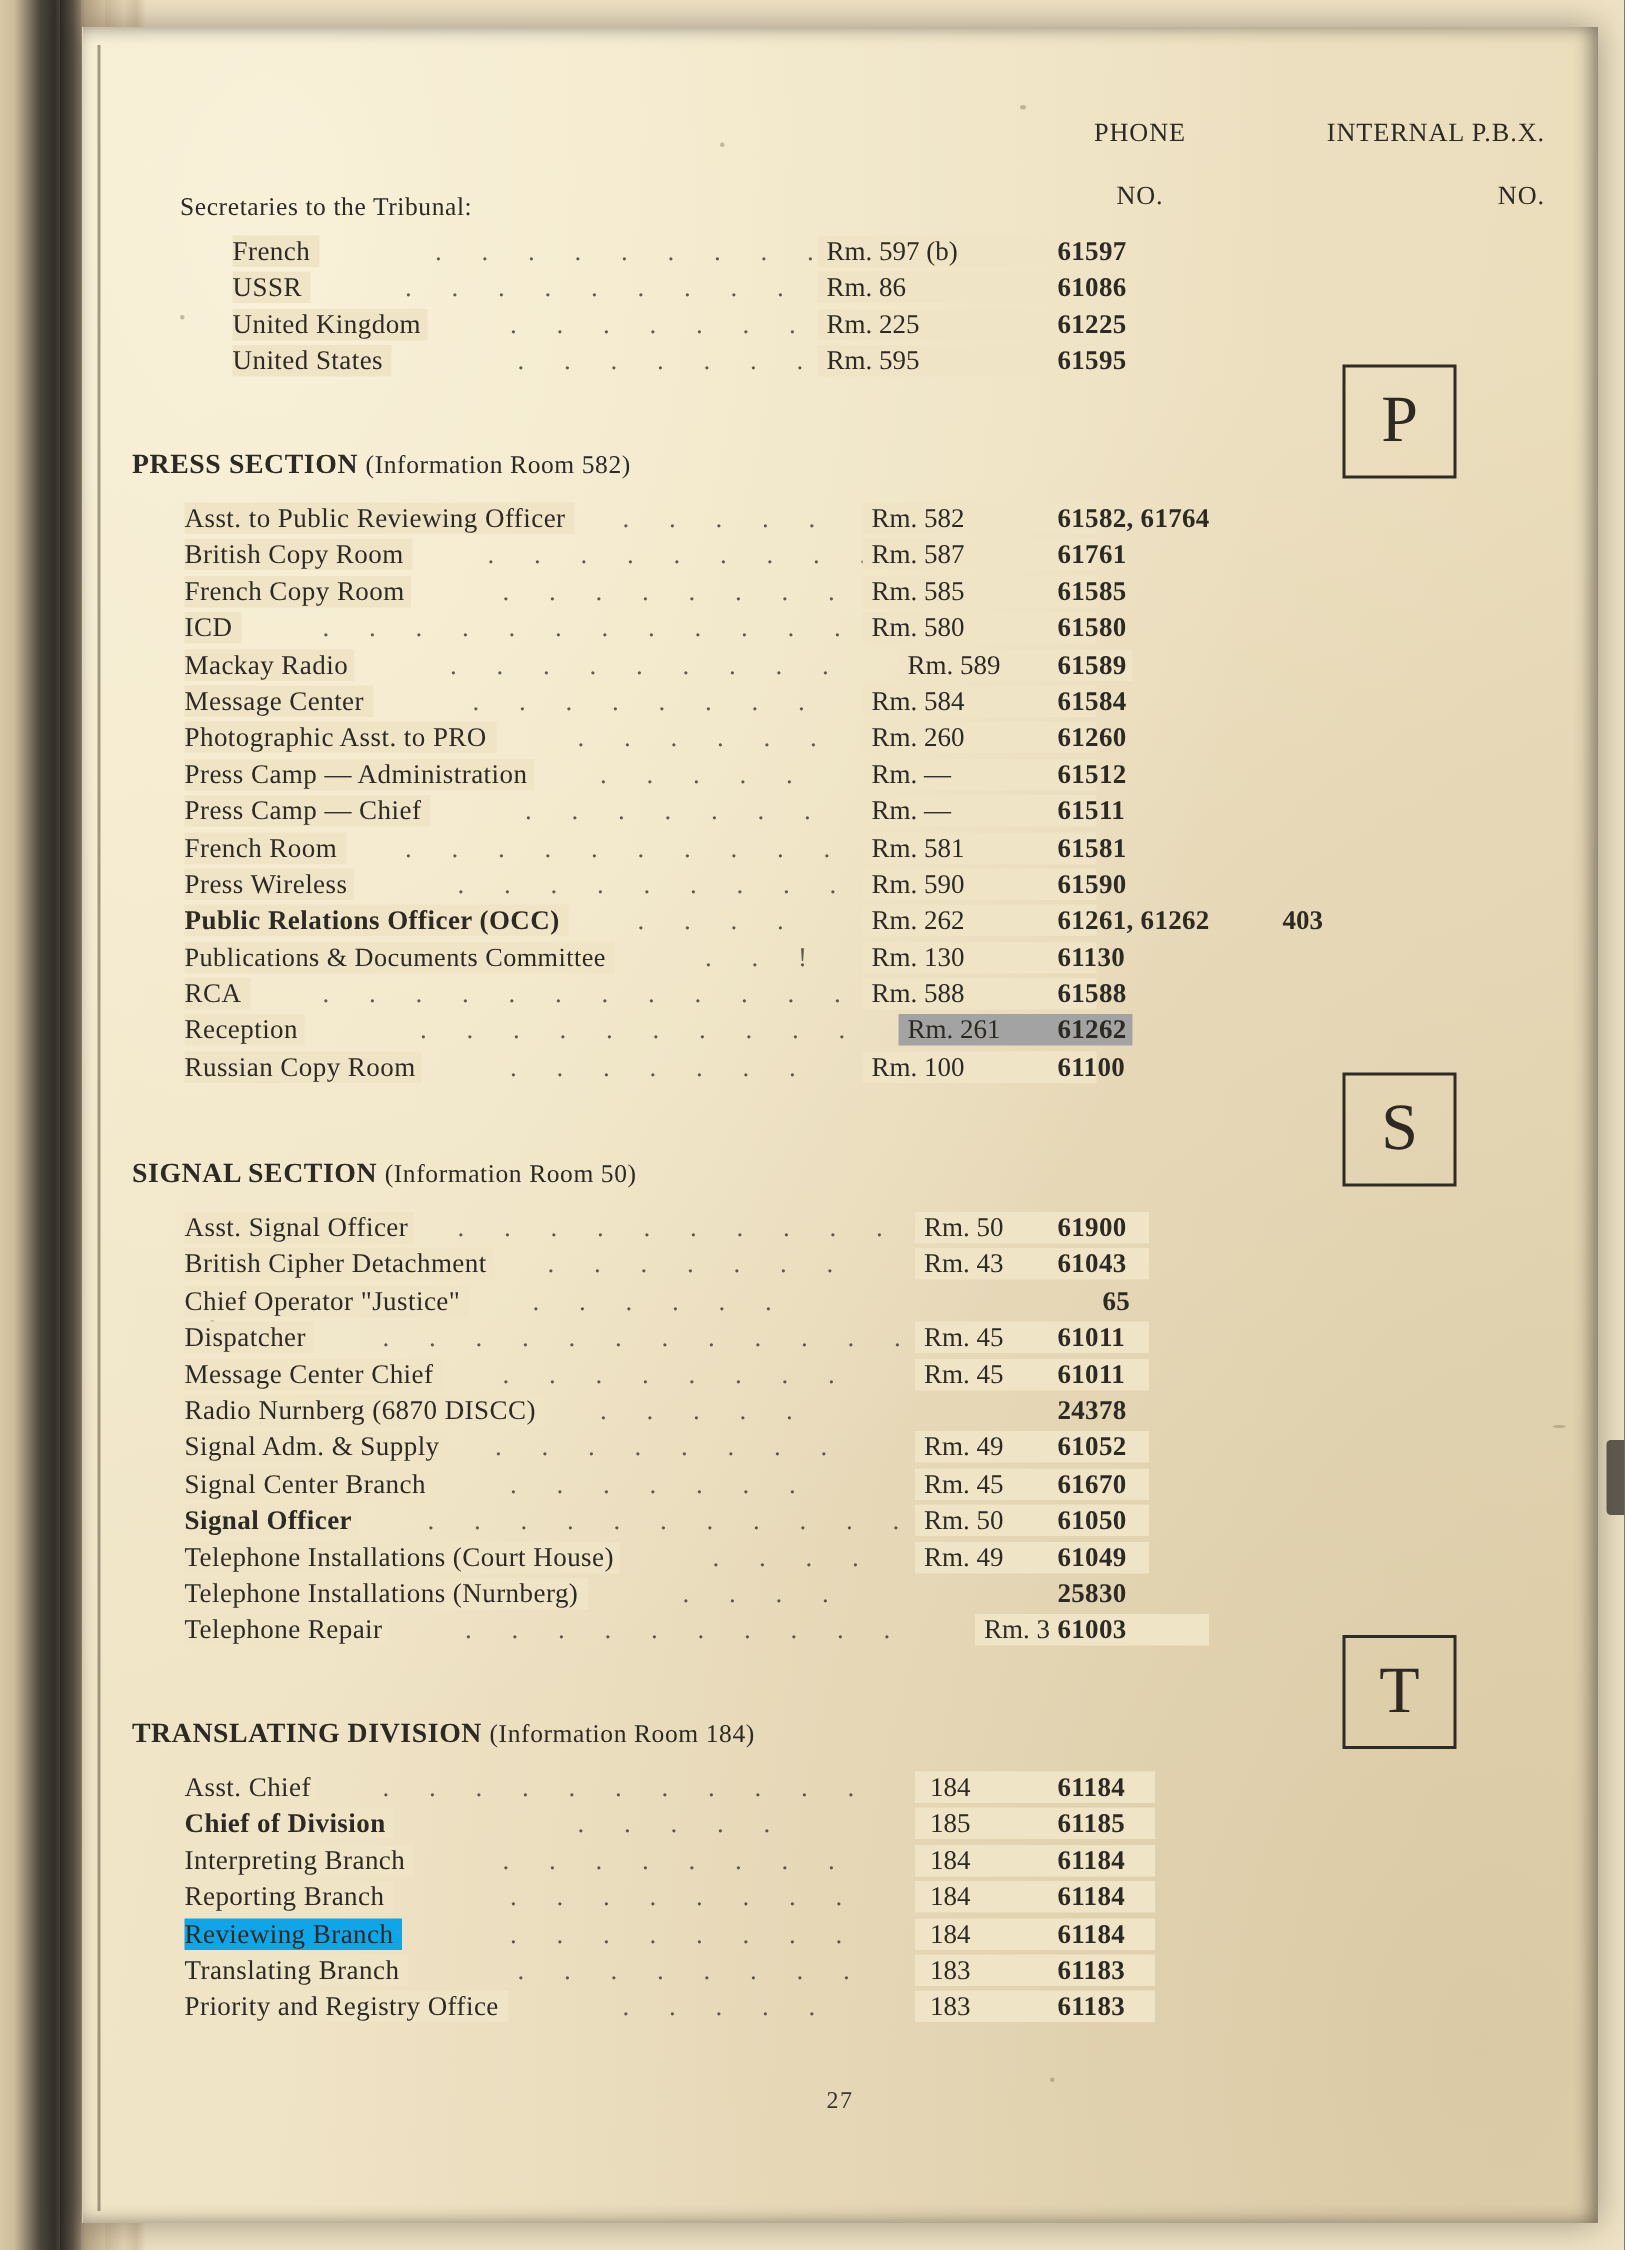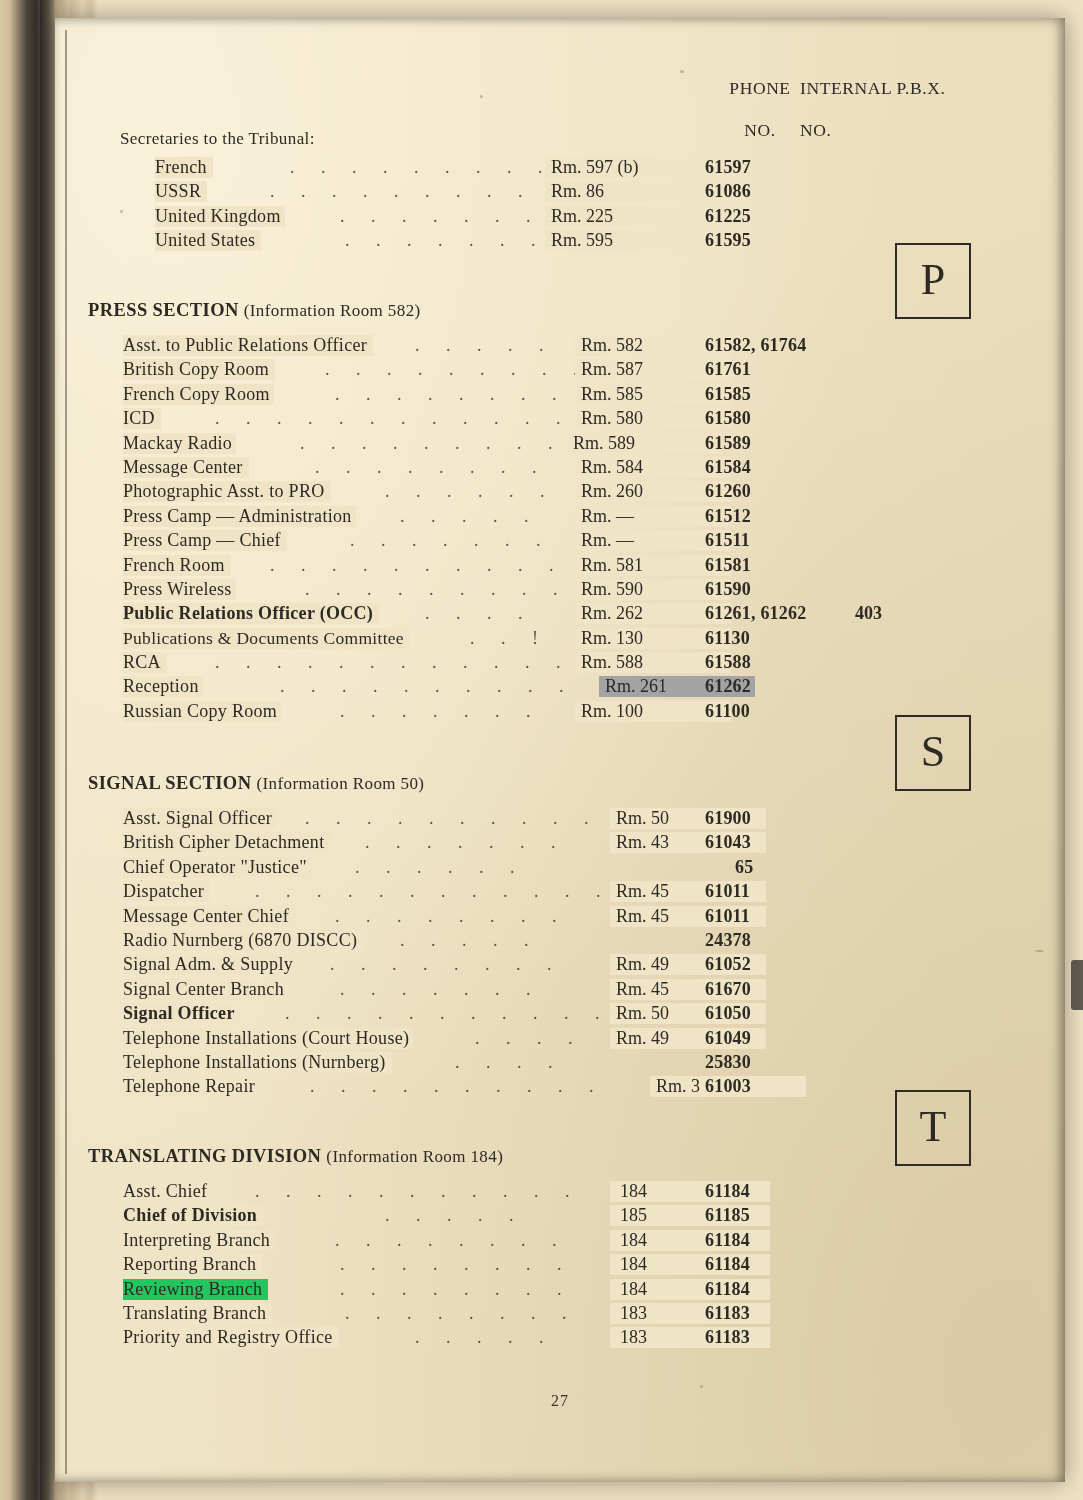--- a/index.html
+++ b/index.html
@@ -86,21 +86,21 @@
   .col-heads {
     position: absolute;
     top: 60px; left: 0; width: 100%;
     font-size: 17.5px;
     letter-spacing: .6px;
   }
   .col-heads .ph {
     position: absolute; left: 640px; width: 130px; text-align: center;
   }
   .col-heads .pbx {
-    position: absolute; left: 745px; width: 230px; text-align: left;
+    position: absolute; left: 745px; width: 230px; text-align: right;
   }
   .col-heads .l2 { margin-top: 21px; display:block; }
 
   .block { position: absolute; left: 0; width: 100%; }
 
   .section-title {
     font-size: 18.5px;
     letter-spacing: .4px;
     margin-left: 33px;
     margin-bottom: 14px;
@@ -238,21 +238,21 @@
     </div>
 
     <div class="block" style="top:282px;">
       <div class="section-title">
         <span class="st-main">PRESS SECTION</span>
         <span class="st-note">(Information Room 582)</span>
       </div>
       <div>
         <div class="row">
           <span class="leaders" style="left:360px;">. . . . .</span>
-          <span class="name" style="background:#efe4c6;padding-right:6px;">Asst. to Public Relations Officer</span>
+          <span class="name" style="background:#efe4c6;padding-right:6px;">Asst. to Public Reviewing Officer</span>
           <span class="room" style="left:520px;background:#efe4c6;padding-left:6px;">Rm. 582</span>
           <span class="phone" style="left:650px;">61582, 61764</span>
         </div>
         <div class="row">
           <span class="leaders" style="left:270px;">. . . . . . . . .</span>
           <span class="name" style="background:#efe4c6;padding-right:6px;">British Copy Room</span>
           <span class="room" style="left:520px;background:#efe4c6;padding-left:6px;">Rm. 587</span>
           <span class="phone" style="left:650px;">61761</span>
         </div>
         <div class="row">
@@ -263,21 +263,21 @@
         </div>
         <div class="row">
           <span class="leaders" style="left:160px;">. . . . . . . . . . . .</span>
           <span class="name" style="background:#efe4c6;padding-right:6px;">ICD</span>
           <span class="room" style="left:520px;background:#efe4c6;padding-left:6px;">Rm. 580</span>
           <span class="phone" style="left:650px;">61580</span>
         </div>
         <div class="row">
           <span class="leaders" style="left:245px;">. . . . . . . . .</span>
           <span class="name" style="background:#efe4c6;padding-right:4px;">Mackay Radio</span>
-          <span class="room" style="left:512px;background:#efe4c6;padding-left:6px;">Rm. 589</span>
+          <span class="room" style="left:544px;background:#efe4c6;padding-left:6px;">Rm. 589</span>
           <span class="phone" style="left:650px;">61589</span>
         </div>
         <div class="row">
           <span class="leaders" style="left:260px;">. . . . . . . .</span>
           <span class="name" style="background:#efe4c6;padding-right:6px;">Message Center</span>
           <span class="room" style="left:520px;background:#efe4c6;padding-left:6px;">Rm. 584</span>
           <span class="phone" style="left:650px;">61584</span>
         </div>
         <div class="row">
           <span class="leaders" style="left:330px;">. . . . . .</span>
@@ -446,21 +446,21 @@
           <span class="phone" style="left:650px;">61184</span>
         </div>
         <div class="row">
           <span class="leaders" style="left:285px;">. . . . . . . .</span>
           <span class="name" style="background:#efe4c6;padding-right:6px;">Reporting Branch</span>
           <span class="room" style="left:555px;background:#efe4c6;padding-left:10px;">184</span>
           <span class="phone" style="left:650px;">61184</span>
         </div>
         <div class="row">
           <span class="leaders" style="left:285px;">. . . . . . . .</span>
-          <span class="name" style="background:#22c55e;padding-right:6px;">Reviewing Branch</span>
+          <span class="name" style="background:#0ea5e9;padding-right:6px;">Reviewing Branch</span>
           <span class="room" style="left:555px;background:#efe4c6;padding-left:10px;">184</span>
           <span class="phone" style="left:650px;">61184</span>
         </div>
         <div class="row">
           <span class="leaders" style="left:290px;">. . . . . . . .</span>
           <span class="name" style="background:#efe4c6;padding-right:6px;">Translating Branch</span>
           <span class="room" style="left:555px;background:#efe4c6;padding-left:10px;">183</span>
           <span class="phone" style="left:650px;">61183</span>
         </div>
         <div class="row">

